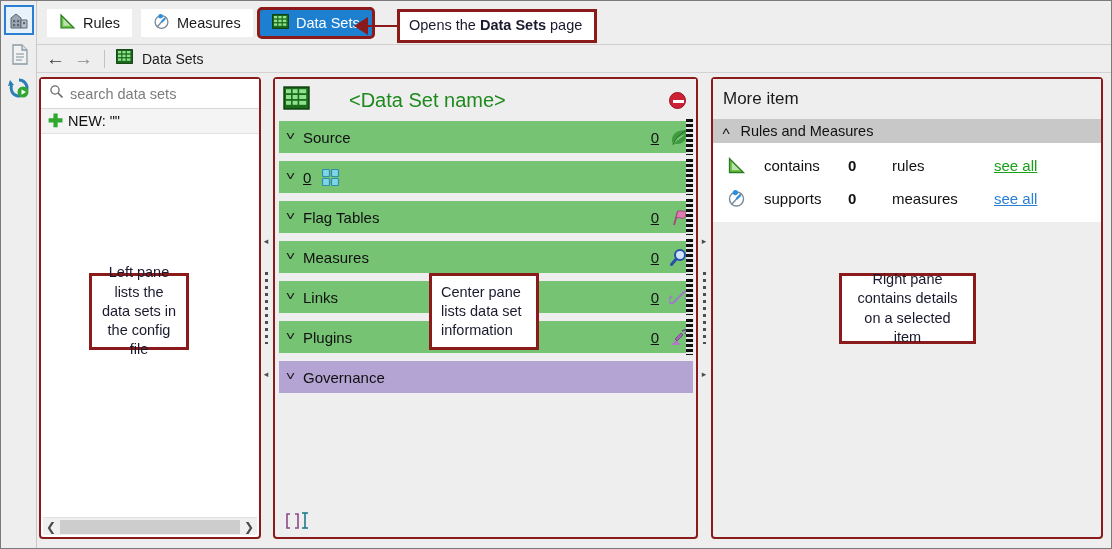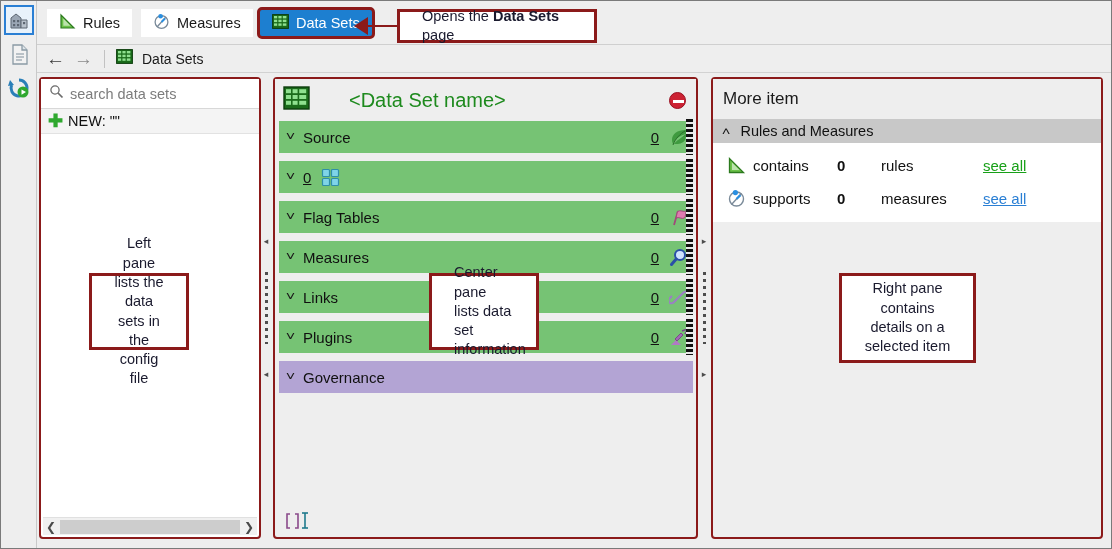--- a/index.html
+++ b/index.html
@@ -175,21 +175,21 @@
     display: flex; align-items: center; gap: 11px;
     padding-left: 10px; font-size: 14.5px; color: #111;
   }
   .chev-up { font-size: 11px; transform: scaleX(1.35); line-height: 1; }
   .detail-list { background: #ffffff; padding: 6px 0 7px 0; }
   .detail-row {
     height: 33px; display: flex; align-items: center;
     font-size: 15px; color: #111; padding-left: 10px;
   }
   .d-icon { width: 26px; display: flex; align-items: center; justify-content: center; }
-  .d-verb { width: 84px; margin-left: 4px; }
+  .d-verb { width: 84px; margin-left: 15px; }
   .d-num  { font-weight: bold; width: 44px; }
   .d-noun { width: 102px; }
   .d-link { text-decoration: underline; }
   .d-link.green { color: #18a018; }
   .d-link.blue  { color: #2a7fd4; }
 
   
   .splitter {
     position: absolute; width: 10px; top: 76px; height: 462px;
     background: #eeeeee;
@@ -205,27 +205,27 @@
 
   
   .callout {
     position: absolute;
     background: #ffffff;
     border: 3px solid #8b1a1a;
     color: #1a1a2e;
     font-size: 14.5px;
     line-height: 1.33;
     display: flex; flex-direction: column; justify-content: center;
-    padding: 4px 22px;
+    padding: 4px 9px;
     text-align: center;
   }
   #callout-tab     { left: 396px; top: 8px;  width: 200px; height: 34px; text-align: left; }
   #callout-left    { left: 88px;  top: 272px; width: 100px; height: 77px; }
   #callout-center  { left: 428px; top: 272px; width: 110px; height: 77px; text-align: left; }
-  #callout-right   { left: 838px; top: 272px; width: 137px; height: 90px; }
+  #callout-right   { left: 838px; top: 272px; width: 137px; height: 71px; }
   .arrow-tab {
     position: absolute; left: 355px; top: 24px;
     width: 44px; height: 2px; background: #8b1a1a;
   }
   .arrow-tab::before {
     content: ""; position: absolute; left: -2px; top: -8px;
     border-top: 9px solid transparent;
     border-bottom: 9px solid transparent;
     border-right: 14px solid #8b1a1a;
   }

